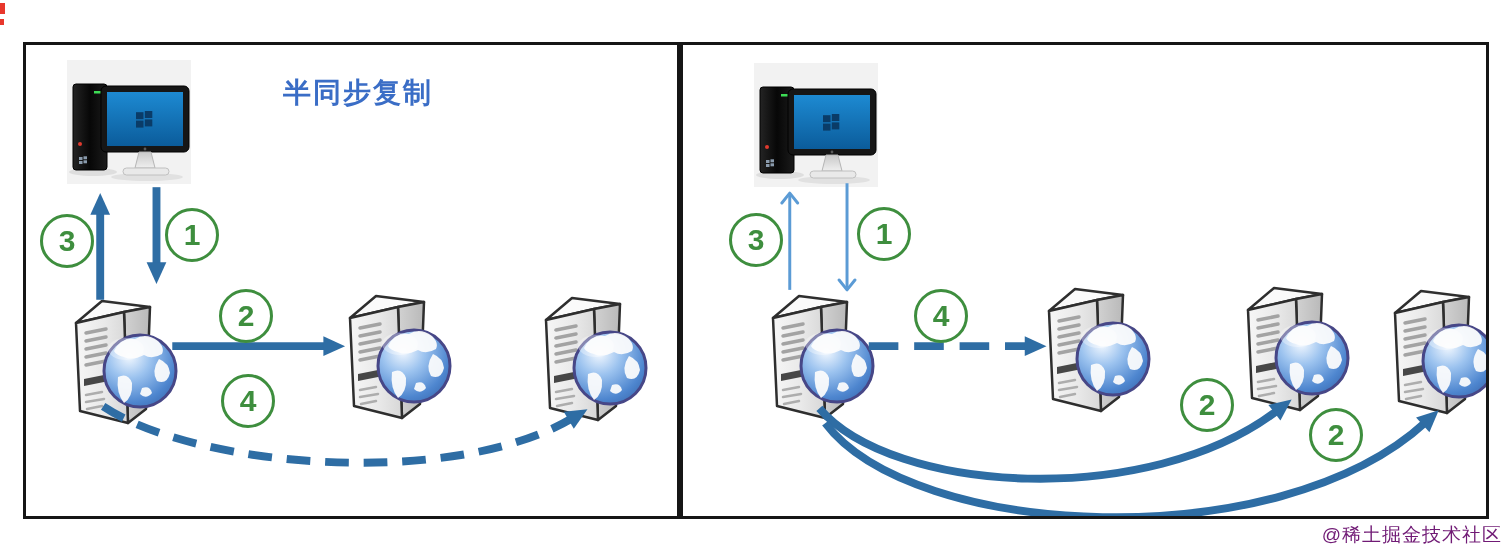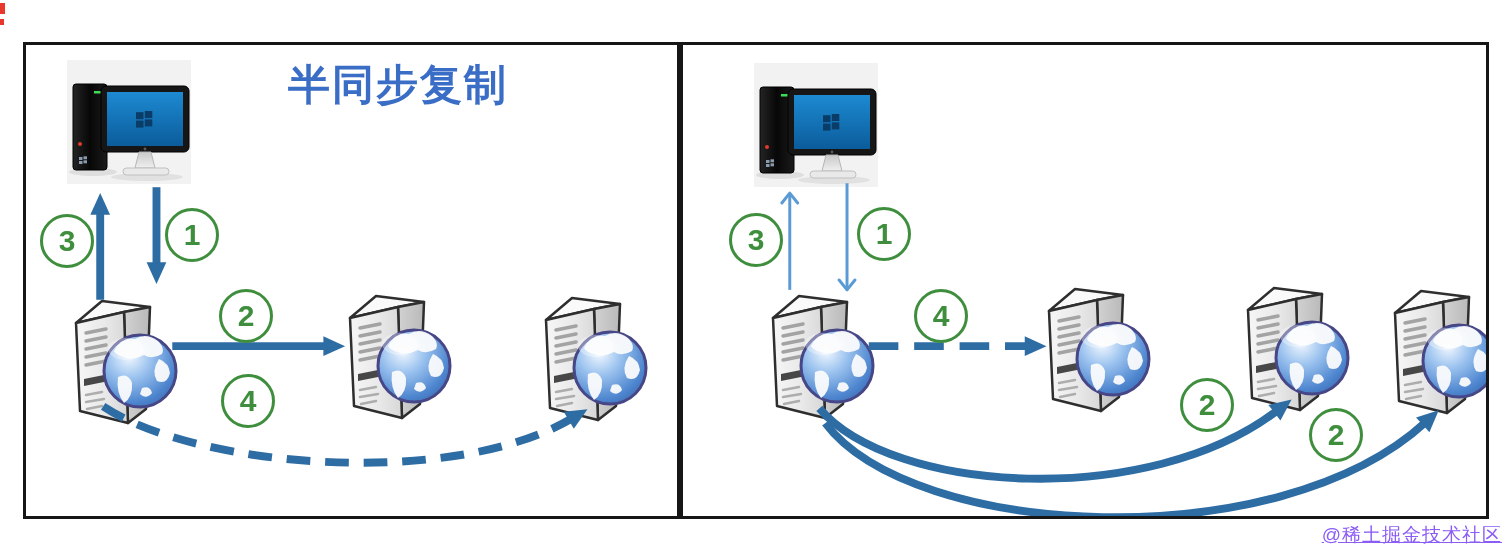--- a/index.html
+++ b/index.html
@@ -8,39 +8,39 @@
     font-family:"Liberation Sans","DejaVu Sans",sans-serif;
   }
   .defs-svg{position:absolute;width:0;height:0;overflow:hidden;}
   .panel{
     position:absolute;top:42px;height:477px;background:#ffffff;
     border:3px solid #161616;box-sizing:border-box;overflow:hidden;
   }
   .panel-left{left:23px;width:657px;}
   .panel-right{left:680px;width:809px;}
   .title{
-    position:absolute;margin:0;text-align:center;
-    font-size:42px;font-weight:bold;color:#3a6dc6;letter-spacing:2px;
+    position:absolute;margin:17px;
+    font-size:28px;font-weight:bold;color:#3a6dc6;letter-spacing:2px;
   }
   .title-left{left:240px;top:12px;width:264px;}
   .title-right{left:249px;top:13px;width:260px;}
   .client{position:absolute;width:124px;height:124px;}
   .client-left{left:41px;top:15px;}
   .client-right{left:71px;top:18px;}
   .server{position:absolute;width:112px;height:142px;}
   .arrows{position:absolute;left:0;top:0;width:100%;height:100%;z-index:5;pointer-events:none;}
   .badge{
     position:absolute;width:54px;height:54px;border-radius:50%;
     background:#ffffff;border:3px solid #3e8e3e;box-sizing:border-box;
     color:#3e8e3e;font-size:30px;font-weight:bold;line-height:48px;text-align:center;
     z-index:6;
   }
   .watermark{
     position:absolute;right:10px;bottom:6px;z-index:9;
-    font-size:19px;color:#8b5cf6;letter-spacing:1px;text-decoration:underline;
+    font-size:19px;color:#701a75;letter-spacing:1px;
   }
   .edge-artifact{position:absolute;background:#e8372c;z-index:10;}
   .edge-a1{left:0;top:3px;width:5px;height:11px;}
   .edge-a2{left:0;top:19px;width:4px;height:6px;}
 </style>
 </head>
 <body>
 
 <div class="canvas">
 

